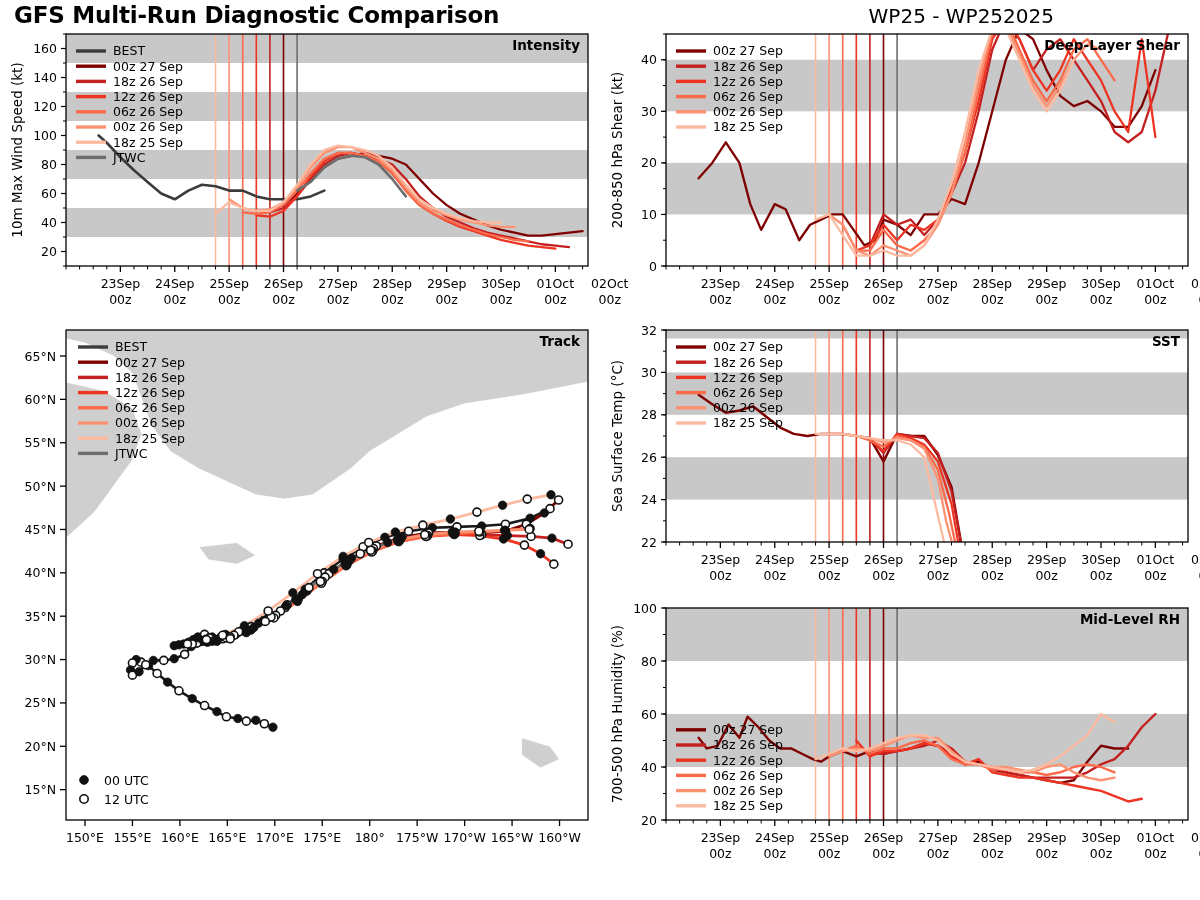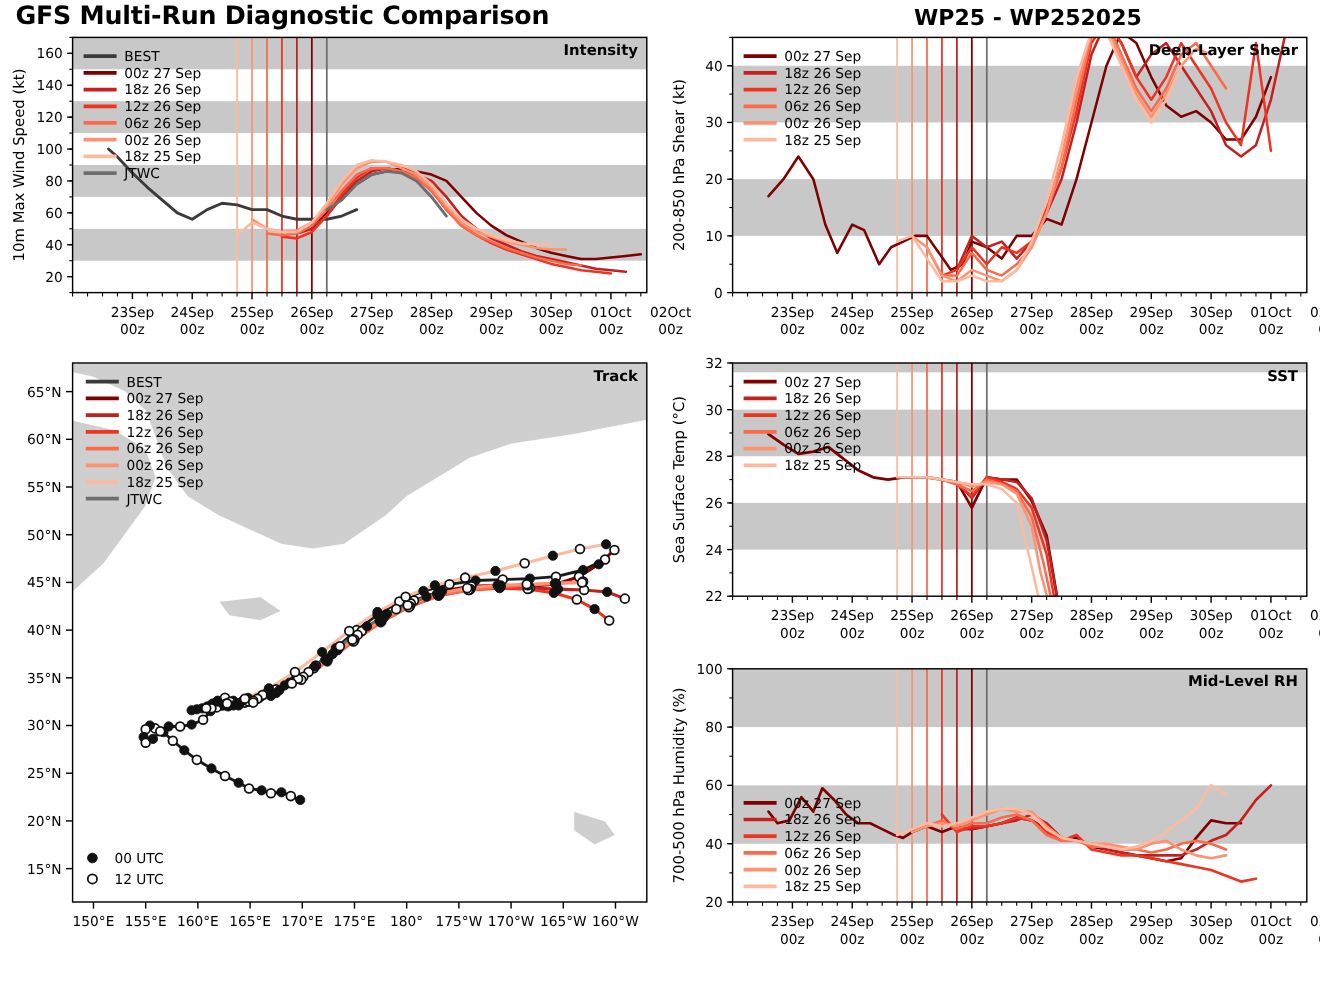--- a/index.html
+++ b/index.html
@@ -1,23 +1,23 @@
 <!DOCTYPE html>
 <html><head>
 <meta charset="utf-8">
 <title>GFS Multi-Run Diagnostic Comparison</title>
 <style>
   html,body{margin:0;padding:0;background:#ffffff;}
   body{width:1200px;height:900px;overflow:hidden;
        font-family:"DejaVu Sans","Liberation Sans",sans-serif;color:#000;}
-  #page{position:relative;width:1052px;height:900px;}
+  #page{position:relative;width:1052px;height:900px;padding-left:16px;}
 
   .title-left{position:absolute;left:14px;top:2px;font-size:23px;font-weight:bold;
               letter-spacing:-0.2px;white-space:nowrap;}
-  .title-right{position:absolute;right:14px;top:4px;font-size:20px;font-weight:bold;
+  .title-right{position:absolute;right:14px;top:4px;font-size:20px;font-weight:normal;
                white-space:nowrap;}
 
   .panel{position:absolute;}
   svg{display:block;overflow:visible;}
   text{font-family:"DejaVu Sans","Liberation Sans",sans-serif;fill:#000;}
   .tick-lbl{font-size:12.5px;}
   .ax-title{font-size:13.5px;}
   .panel-lbl{font-size:13.5px;font-weight:bold;}
   .leg-lbl{font-size:12.5px;}
   .frame{fill:none;stroke:#000;stroke-width:1.3;}

